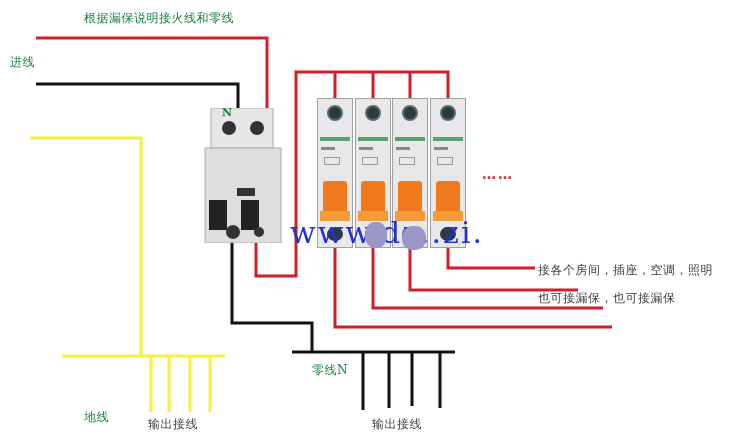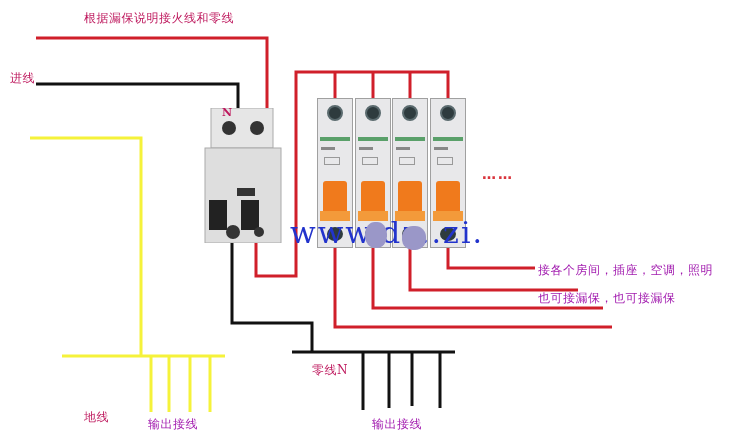--- a/index.html
+++ b/index.html
@@ -1,20 +1,20 @@
 <!DOCTYPE html>
 <html><head>
 <meta charset="utf-8">
 <style>
   html, body { margin:0; padding:0; background:#ffffff; }
   body { width:756px; height:448px; position:relative; overflow:hidden;
          font-family:"DejaVu Serif", serif; }
   .lbl { position:absolute; font-size:12px; white-space:nowrap; letter-spacing:0.5px; }
-  .dark { color:#be185d; }
-  .redt { color:#a21caf; }
+  .dark { color:#15803d; }
+  .redt { color:#404040; }
   svg.wires { position:absolute; left:0; top:0; }
   .rcbo { position:absolute; left:203px; top:108px; width:80px; height:135px; }
   .mcb  { position:absolute; top:98px; width:36px; height:150px; background:#e8e8ea;
           border:1px solid #a0a0a0; box-sizing:border-box; }
   .mcb .term { position:absolute; left:9px; top:6px; width:16px; height:16px; border-radius:50%;
                background:#2e3b3e; border:2px solid #5a6a6e; box-sizing:border-box; }
   .mcb .brand { position:absolute; left:2px; top:38px; width:30px; height:4px; background:#5aa06a; }
   .mcb .tag { position:absolute; left:3px; top:48px; width:14px; height:3px; background:#888; }
   .mcb .rate { position:absolute; left:6px; top:58px; width:14px; height:6px; border:1px solid #999; }
   .mcb .toggle { position:absolute; left:5px; top:82px; width:24px; height:30px; background:#f07a1c;
@@ -111,20 +111,20 @@
     <div class="toggle"></div>
     <div class="toggle2"></div>
     <div class="term2"></div>
   </div>
 
 <div class="wm">www.dz..zi.</div>
 <div class="blob" style="left:365px;top:222px;width:22px;height:26px;"></div>
 <div class="blob" style="left:402px;top:226px;width:24px;height:24px;"></div>
 
 <span class="lbl dark" style="left:84px;top:10px;">根据漏保说明接火线和零线</span>
-<span class="lbl dark" style="left:10px;top:54px;margin-top:16px;">进线</span>
+<span class="lbl dark" style="left:10px;top:54px;">进线</span>
 <span class="dots">……</span>
 <span class="lbl redt" style="left:538px;top:262px;">接各个房间，插座，空调，照明</span>
 <span class="lbl redt" style="left:538px;top:290px;">也可接漏保，也可接漏保</span>
 <span class="lbl dark" style="left:84px;top:372px;margin-top:37px;">地线</span>
 <span class="lbl redt" style="left:148px;top:416px;">输出接线</span>
 <span class="lbl dark" style="left:312px;top:362px;">零线N</span>
 <span class="lbl redt" style="left:372px;top:416px;">输出接线</span>
 
 </body></html>

